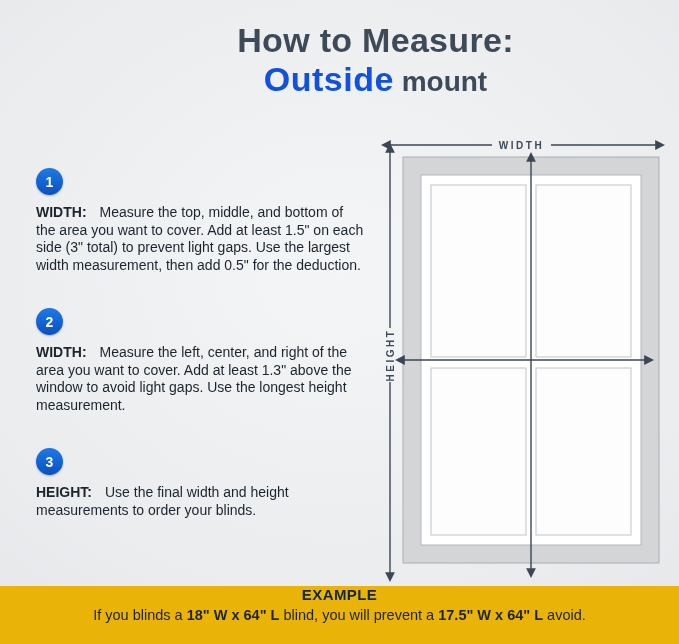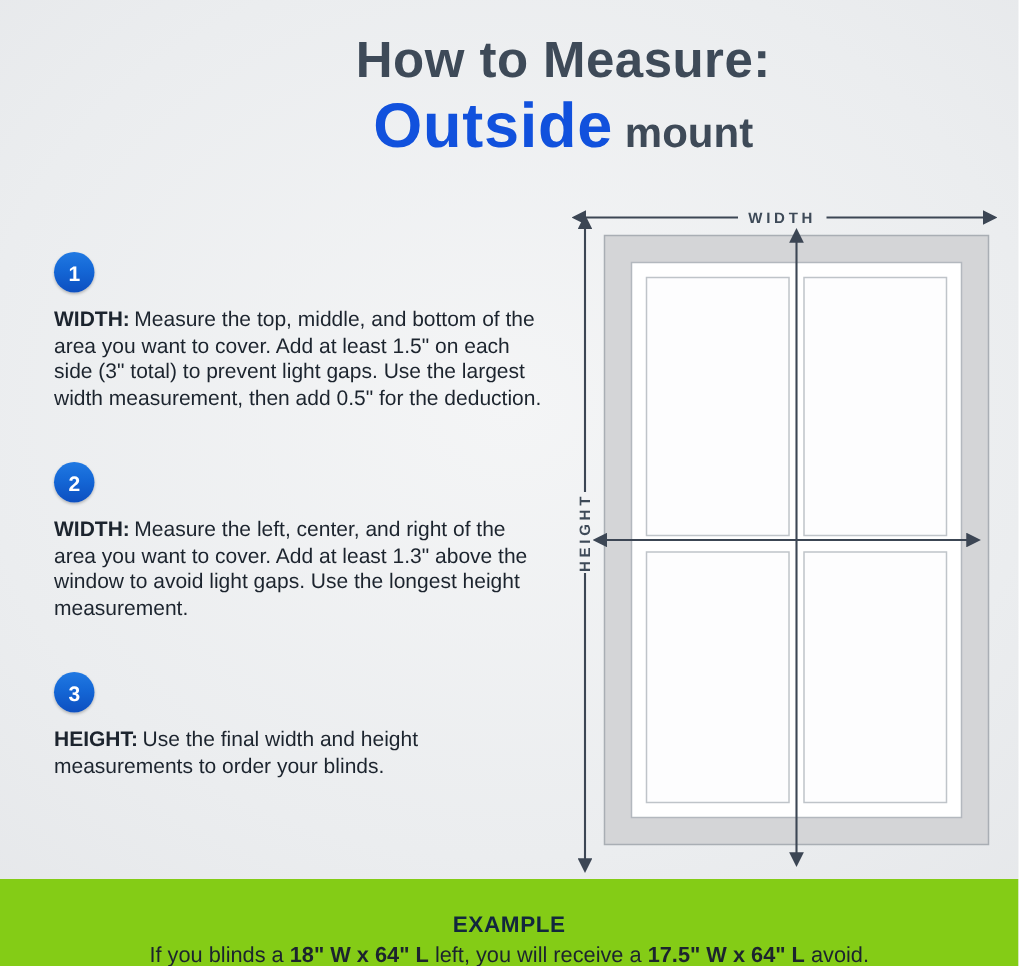--- a/index.html
+++ b/index.html
@@ -21,21 +21,21 @@
   .title{
     position:absolute;top:22px;left:0;width:100%;
     text-align:center;line-height:1.1;margin-left:36px;
   }
   .title-line1{
     font-size:34px;font-weight:700;color:var(--heading-dark);
     letter-spacing:0.3px;
   }
   .title-line2{margin-top:2px;}
   .title-highlight{
-    font-size:42px;font-weight:700;color:var(--accent-blue);
+    font-size:34px;font-weight:700;color:var(--accent-blue);
     letter-spacing:0.5px;
   }
   .title-suffix{
     font-size:28px;font-weight:700;color:var(--heading-dark);
   }
   
   .step{position:absolute;left:36px;width:330px;}
   .step-1{top:168px;}
   .step-2{top:308px;}
   .step-3{top:448px;}
@@ -43,32 +43,32 @@
     width:27px;height:27px;border-radius:50%;
     background:linear-gradient(180deg,#2079e2 0%,var(--circle-blue) 45%,#0d4fc0 100%);
     color:#fff;font-size:14px;font-weight:700;
     display:flex;align-items:center;justify-content:center;
     box-shadow:0 1px 2px rgba(0,0,0,0.25);
   }
   .step-text{
     margin-top:9px;font-size:14px;line-height:1.25;
     color:var(--text-dark);
   }
-  .step-label{font-weight:700;margin-right:3px;color:var(--text-dark);}
+  .step-label{font-weight:700;margin-right:13px;color:var(--text-dark);}
   
   .diagram{position:absolute;left:375px;top:130px;}
   .dim-line{stroke:var(--line-dark);stroke-width:1.4;fill:none;}
   .dim-label{
     font-family:"Liberation Sans",sans-serif;font-size:10px;font-weight:700;
     letter-spacing:2.5px;fill:var(--heading-dark);
   }
   
   .example{
     position:absolute;left:0;bottom:0;width:100%;height:58px;
-    background:#84cc16;text-align:center;padding-top:22px;
+    background:#eab308;text-align:center;padding-top:0;
   }
   .example-heading{
     font-size:15px;font-weight:700;color:#12273d;letter-spacing:0.4px;
   }
   .example-sentence{
     margin-top:4px;font-size:14.5px;color:var(--text-dark);
   }
   .example-bold{font-weight:700;}
 </style>
 </head>
@@ -124,15 +124,15 @@
   <line class="dim-line" x1="15" y1="252" x2="15" y2="450" marker-end="url(#arr)"></line>
   <text class="dim-label" transform="translate(18.5,225) rotate(-90)" text-anchor="middle">HEIGHT</text>
 
   <line class="dim-line" x1="156" y1="24" x2="156" y2="446" marker-start="url(#arr)" marker-end="url(#arr)"></line>
   <line class="dim-line" x1="22" y1="230" x2="277" y2="230" marker-start="url(#arr)" marker-end="url(#arr)"></line>
 </svg>
 
 <footer class="example">
   <div class="example-heading">EXAMPLE</div>
   <div class="example-sentence">
-    <span>If you blinds a </span><span class="example-bold">18" W x 64" L</span><span> left, you will receive a </span><span class="example-bold">17.5" W x 64" L</span><span> avoid.</span>
+    <span>If you blinds a </span><span class="example-bold">18" W x 64" L</span><span> blind, you will prevent a </span><span class="example-bold">17.5" W x 64" L</span><span> avoid.</span>
   </div>
 </footer>
 
 </body></html>

